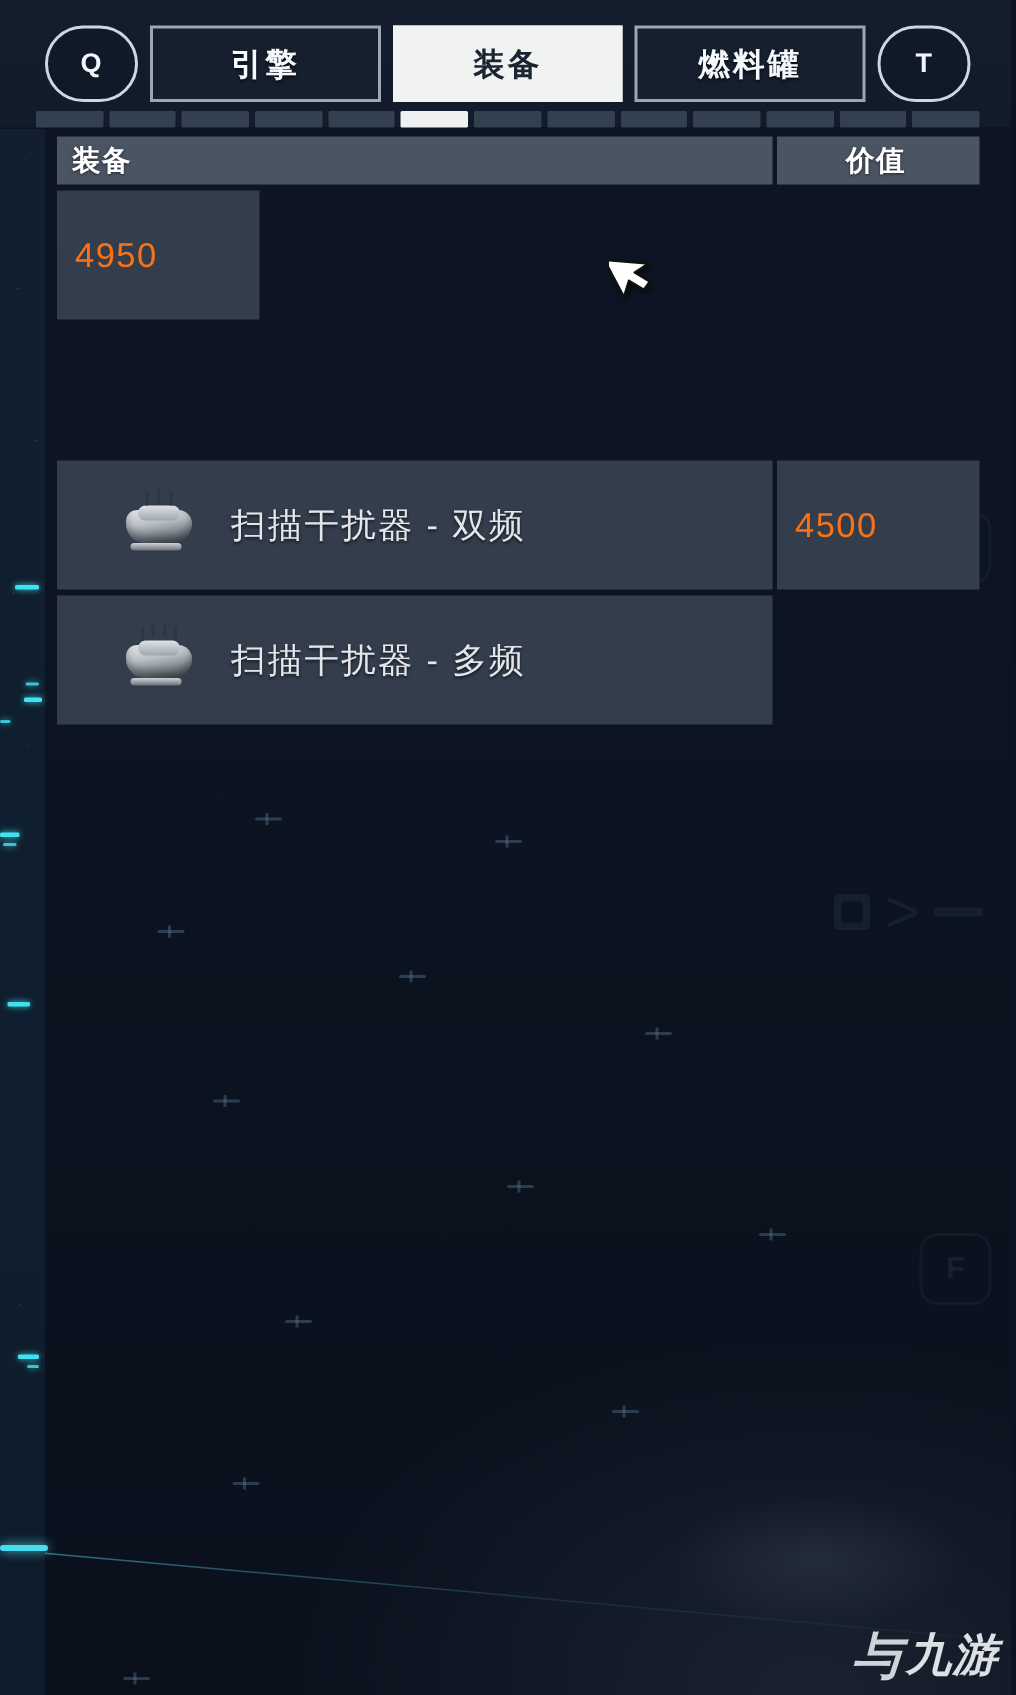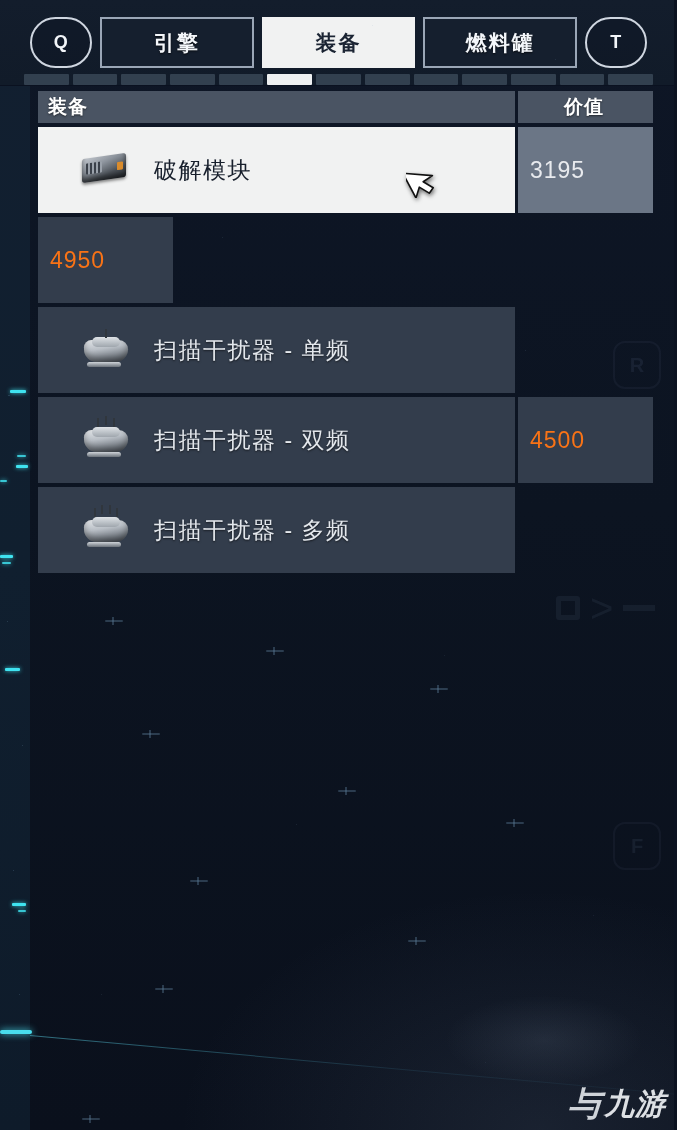--- a/index.html
+++ b/index.html
@@ -471,46 +471,26 @@
       </div>
   </div>
 
   <div class="table">
 
     <div class="thead">
       <div class="th name">装备</div>
       <div class="th value">价值</div>
     </div>
 
-    <div class="row selected">
-      <div class="cell-name">
-        <div class="item-icon">
-          <div class="thumb thumb-module"></div>
-        </div>
-        <div class="item-name">破解模块</div>
-      </div>
-      <div class="cell-value">3195</div>
-    </div>
 
     <div class="row">
       <div class="cell-value">4950</div>
     </div>
 
     <div class="row">
-      <div class="cell-name">
-        <div class="item-icon">
-          <div class="thumb thumb-jam">
-            <div class="hull"></div>
-            <div class="deck"></div>
-            <div class="ant" style="left:23px; top:-5px;"></div>
-            <div class="fin"></div>
-          </div>
-        </div>
-        <div class="item-name">扫描干扰器 - 单频</div>
-      </div>
     </div>
 
     <div class="row">
       <div class="cell-name">
         <div class="item-icon">
           <div class="thumb thumb-jam">
             <div class="hull"></div>
             <div class="deck"></div>
             <div class="ant" style="left:15px; top:-6px;"></div>
             <div class="ant" style="left:23px; top:-8px;"></div>

